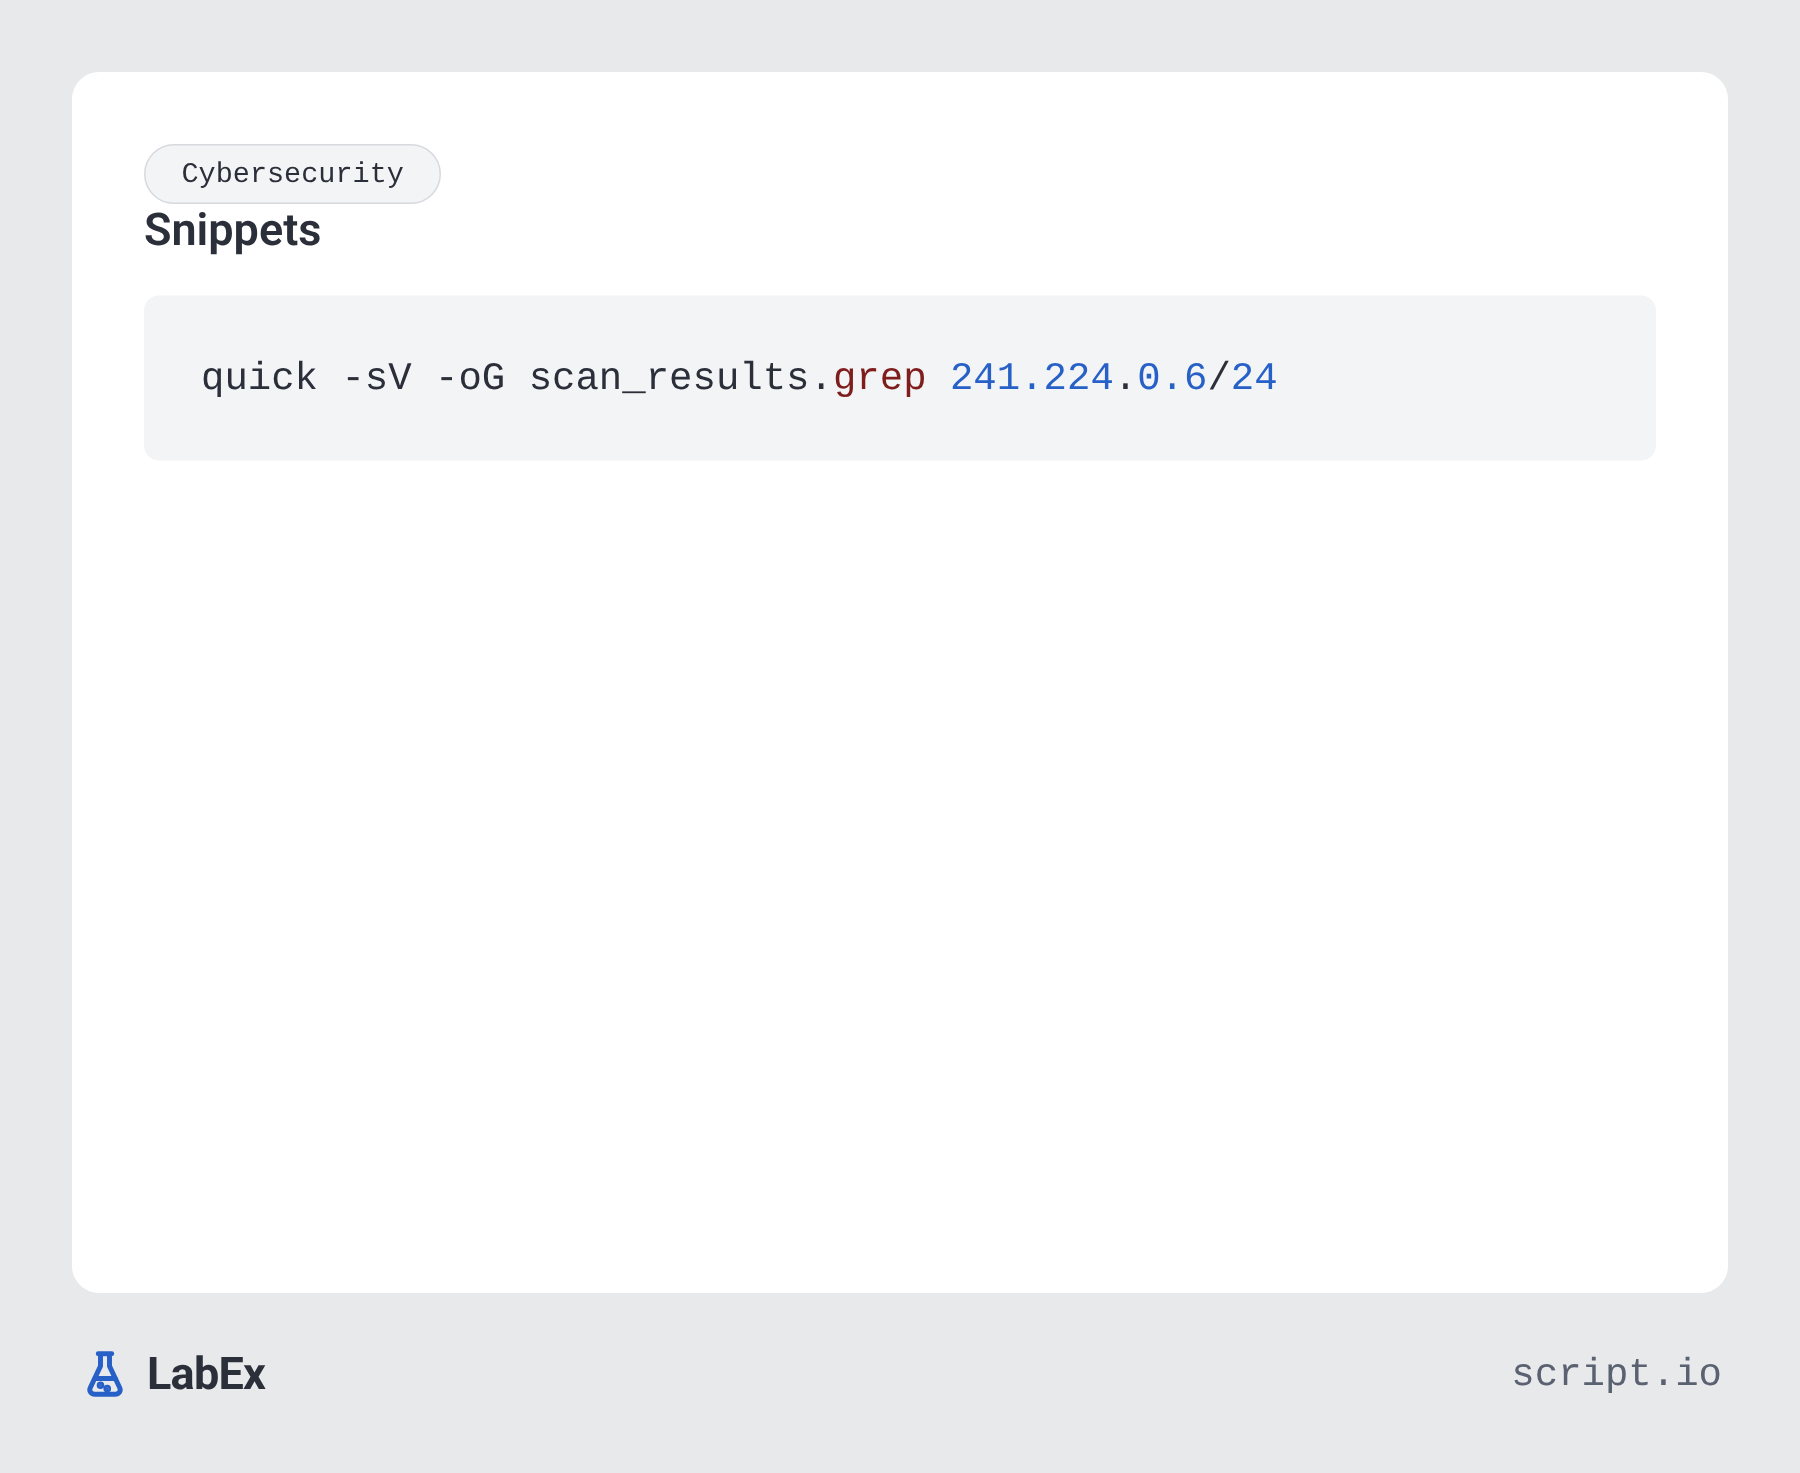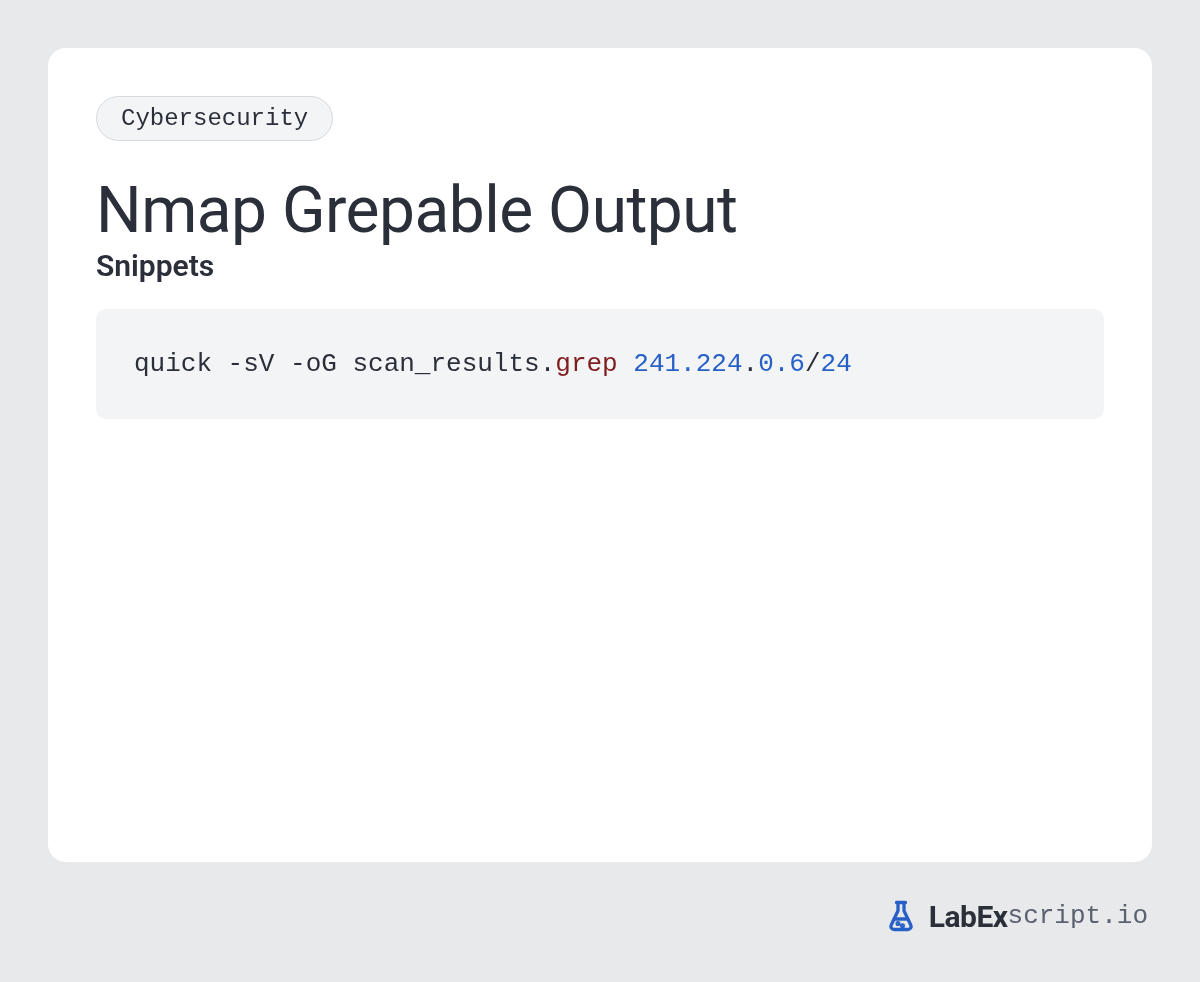--- a/index.html
+++ b/index.html
@@ -22,21 +22,21 @@
       padding: 48px;
       flex: 1;
     }
     .tag {
       display: inline-block;
       background: #f3f4f6;
       border: 1px solid #d6d9de;
       border-radius: 999px;
       padding: 8px 24px;
       font-family: "SFMono-Regular", Consolas, "Liberation Mono", Menlo, monospace;
-      font-size: 24px;
+      font-size: 19px;
       color: #2a2f3a;
       font-weight: 500;
     }
     .title {
       font-size: 64px;
       font-weight: 400;
       color: #2a2f3a;
       margin-top: 32px;
       letter-spacing: -0.5px;
     }
@@ -60,21 +60,21 @@
       font-family: "SFMono-Regular", Consolas, "Liberation Mono", Menlo, monospace;
       font-size: 26px;
       color: #2a2f3a;
       white-space: pre;
       overflow-x: auto;
     }
     .code-red { color: #7f1d1d; }
     .code-blue { color: #2760c7; }
     .footer {
       display: flex;
-      justify-content: flex-end;
+      justify-content: space-between;
       align-items: center;
       margin-top: 36px;
       padding: 0 4px;
     }
     .brand {
       display: flex;
       align-items: center;
       gap: 10px;
     }
     .brand-name {
@@ -91,21 +91,20 @@
     .flask-icon {
       width: 36px;
       height: 36px;
     }
   </style>
 </head>
 <body>
 
 <div class="card">
   <span class="tag">Cybersecurity</span>
-  <h1 class="title">Nmap Grepable Output</h1>
   <h2 class="section-heading">Snippets</h2>
   <div class="code-block"><span>quick -sV -oG scan_results.</span><span class="code-red">grep</span><span> </span><span class="code-blue">241.224</span><span>.</span><span class="code-blue">0.6</span><span>/</span><span class="code-blue">24</span></div>
 </div>
 
 <div class="footer">
   <div class="brand">
     <svg class="flask-icon" viewBox="0 0 24 24" fill="none" stroke="#2760c7" stroke-width="2.2" stroke-linecap="round" stroke-linejoin="round">
       <path d="M9 3h6M10 3v5.5L5.5 18c-.8 1.6.4 3 2 3h9c1.6 0 2.8-1.4 2-3L14 8.5V3"></path>
       <path d="M7.5 14h9"></path>
       <circle cx="10" cy="17" r="0.6" fill="#2760c7"></circle>

